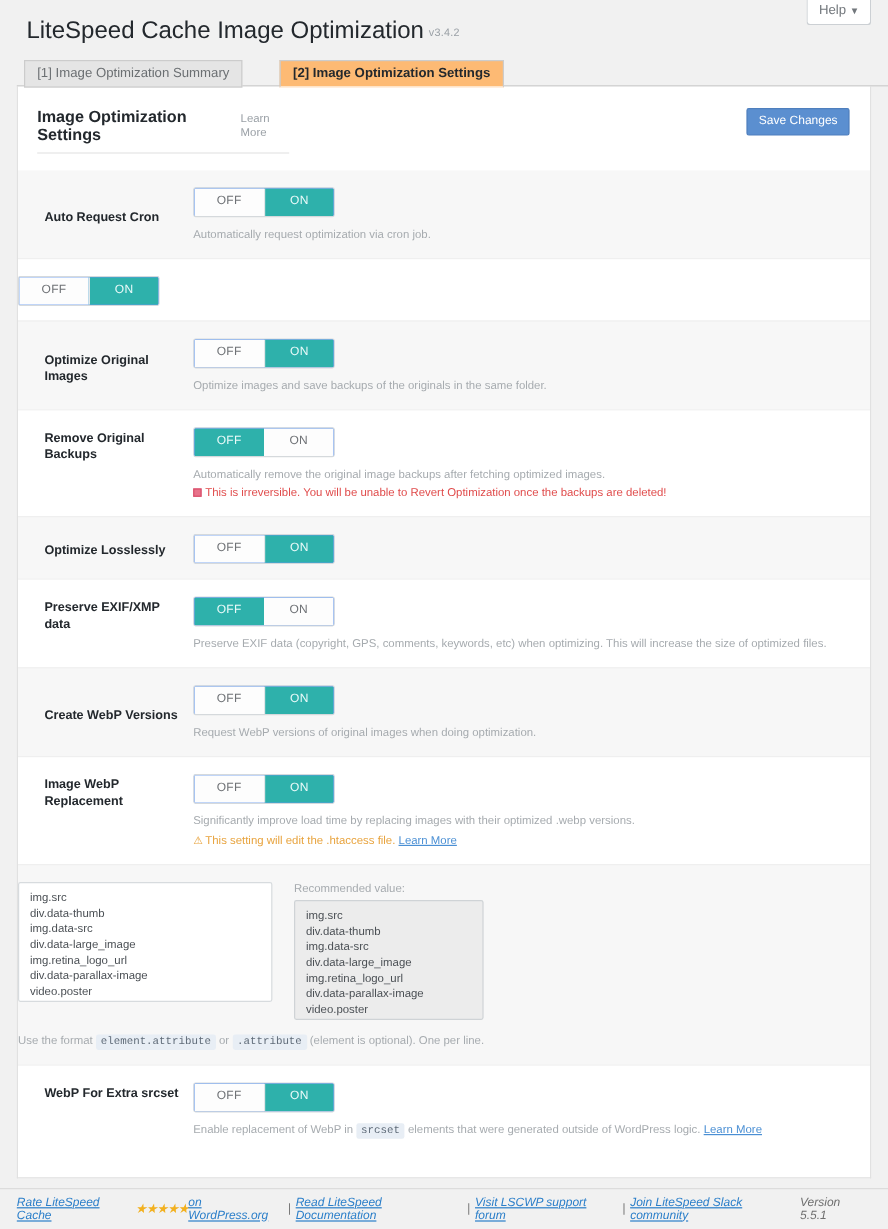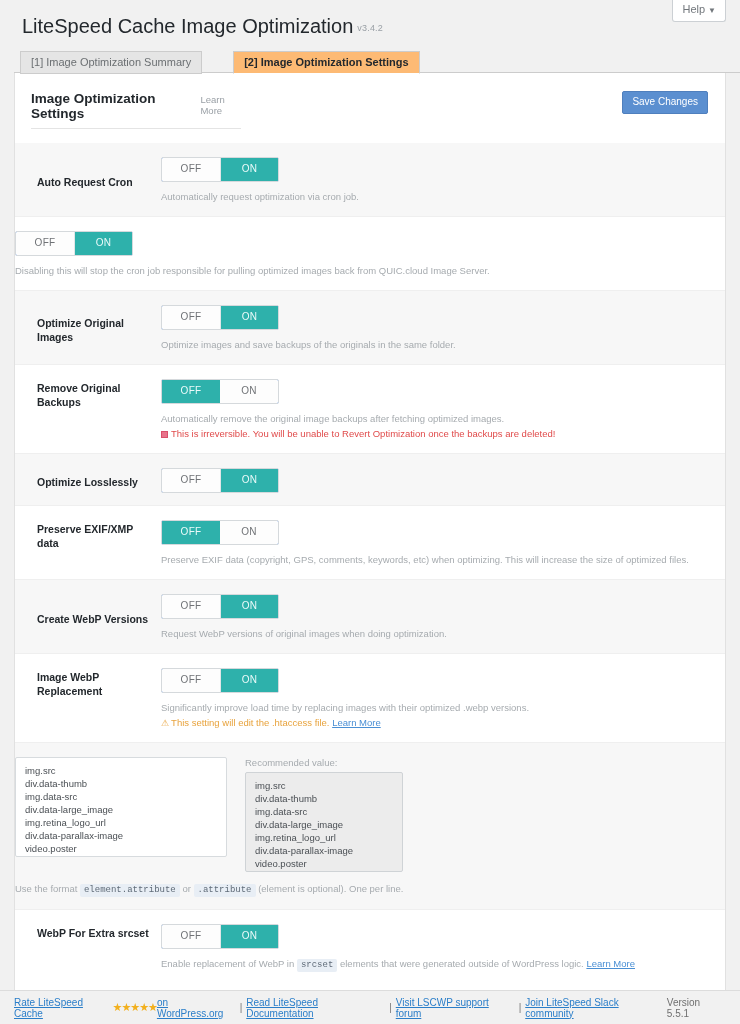--- a/index.html
+++ b/index.html
@@ -212,20 +212,21 @@
 
   
   .footer {
     position: absolute; left: 0; right: 0; bottom: 0;
     height: 34px;
     border-top: 1px solid #dcdcdc;
     background: #f1f1f1;
     display: flex; align-items: center;
     padding: 0 16px 0 14px;
     font-size: 10px;
+    font-style: italic;
   }
   .footer a {
     color: #2a7ec9; text-decoration: underline; cursor: pointer;
   }
   .footer .sep { color: #777; margin: 0 4px; }
   .stars { color: #f2b01e; letter-spacing: -1px; font-size: 11px; vertical-align: -1px; }
   .footer .ver { margin-left: auto; color: #6f6f6f; }
 </style>
 </head>
 <body>
@@ -264,21 +265,20 @@
         <div class="desc">Automatically request optimization via cron job.</div>
       </div>
     </div>
 
     <div class="row">
       <div class="row-field">
         <div class="toggle">
           <div class="opt">OFF</div>
           <div class="opt on">ON</div>
         </div>
-        <div class="desc">Disabling this will stop the cron job responsible for pulling optimized images back from QUIC.cloud Image Server.</div>
       </div>
     </div>
 
     <div class="row alt">
       <div class="row-label">Optimize Original Images</div>
       <div class="row-field">
         <div class="toggle">
           <div class="opt">OFF</div>
           <div class="opt on">ON</div>
         </div>

